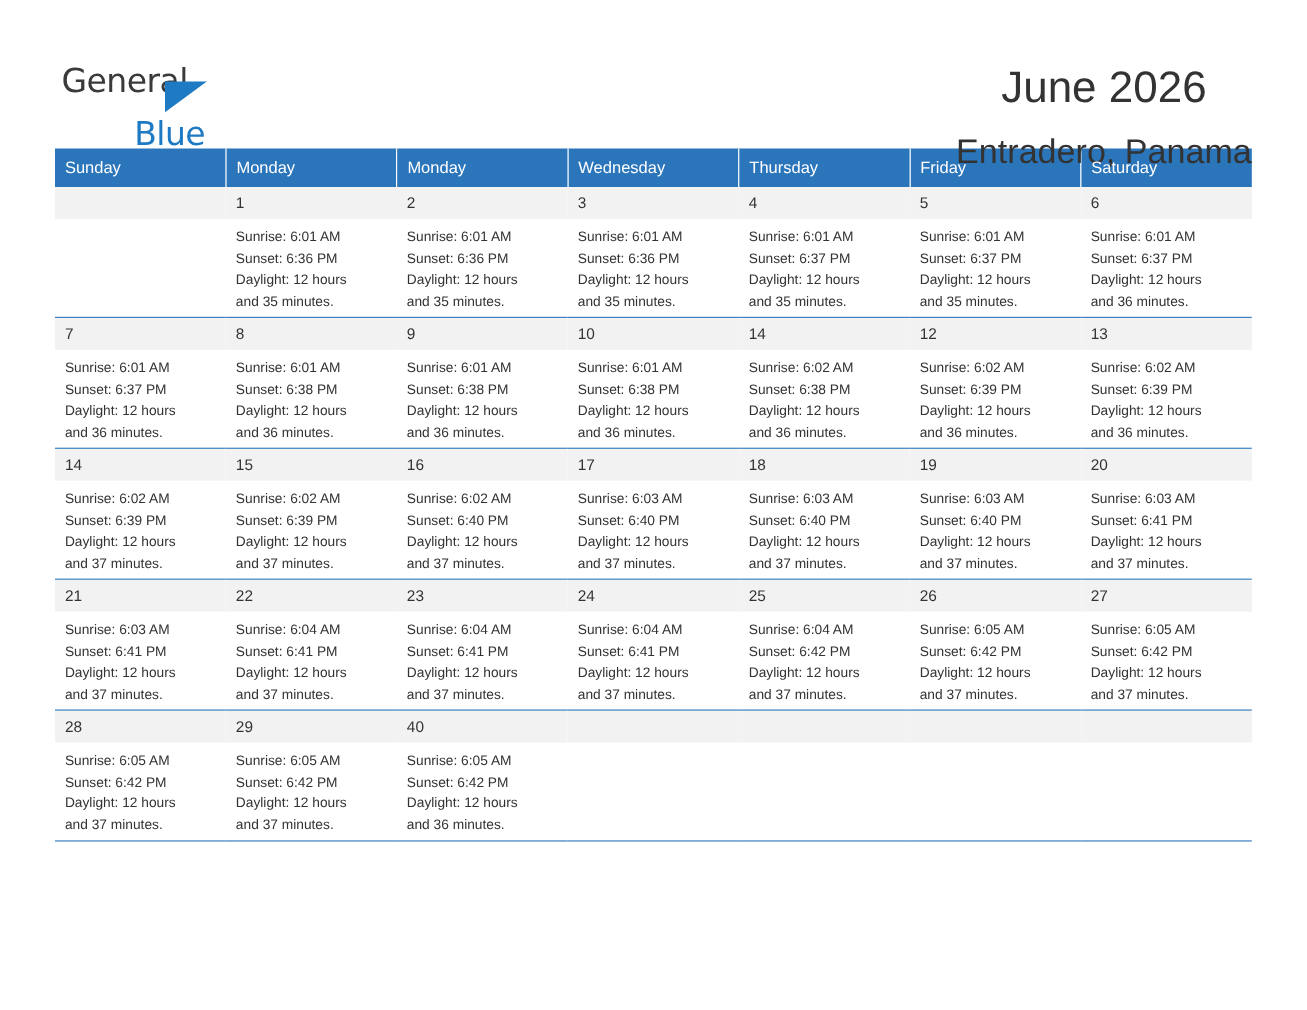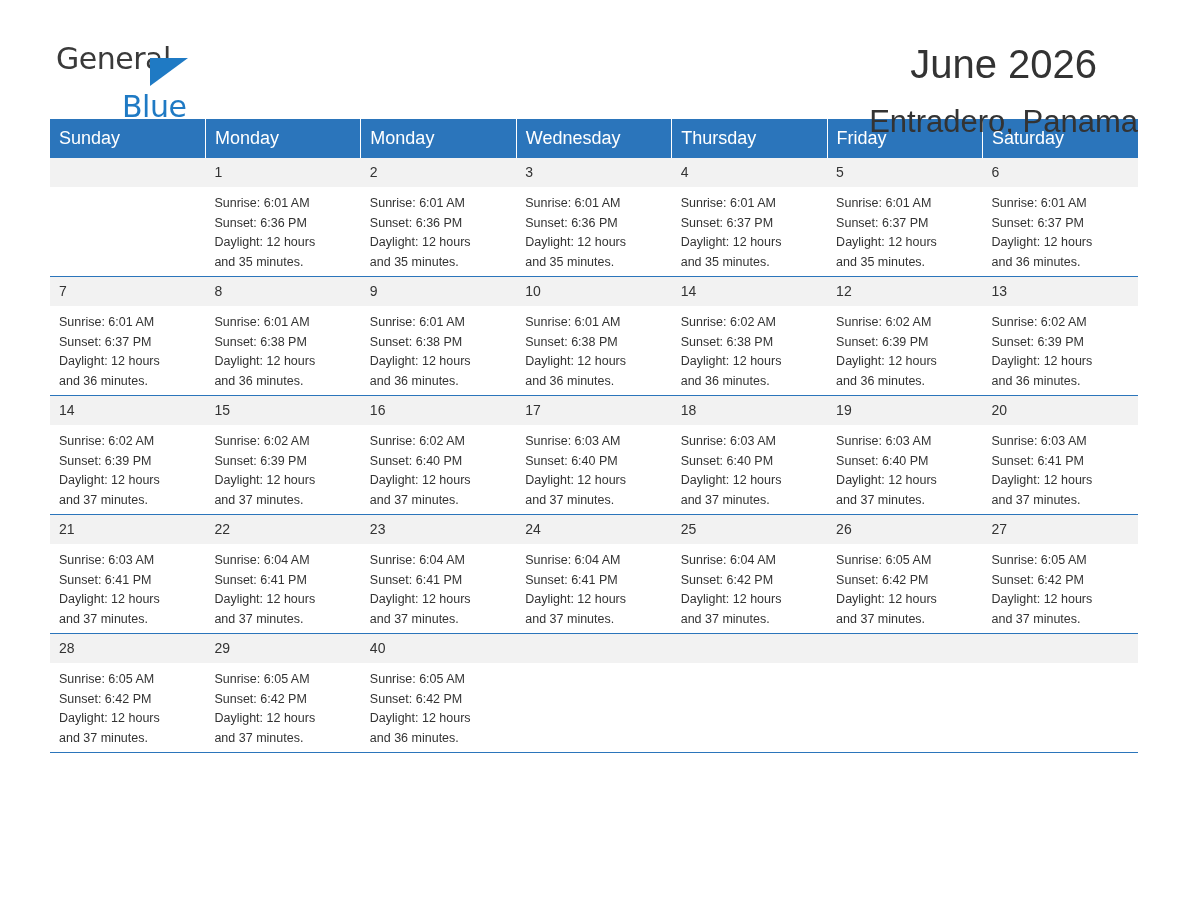--- a/index.html
+++ b/index.html
@@ -13,21 +13,21 @@
     font-family: "Liberation Sans", sans-serif;
     color: #333333;
     position: relative;
     overflow: hidden;
   }
   .page {
     position: relative;
     width: 1188px;
     height: 918px;
     box-sizing: border-box;
-    padding: 0 50px;
+    padding: 16px 50px;
   }
   
   .header {
     display: flex;
     align-items: flex-start;
     justify-content: space-between;
     padding-top: 44px;
     height: 96px;
     box-sizing: border-box;
   }
@@ -81,21 +81,21 @@
   
   .calendar {
     margin-top: 23px;
     width: 1088px;
     border-collapse: collapse;
     table-layout: fixed;
   }
   .calendar th {
     background: #2b75bb;
     color: #ffffff;
-    font-size: 18px;
+    font-size: 15px;
     font-weight: normal;
     text-align: left;
     padding: 9px 0 9px 9px;
     height: 15px;
     border-right: 1px solid #ffffff;
   }
   .calendar th:last-child { border-right: none; }
 
   .calendar td {
     vertical-align: top;

